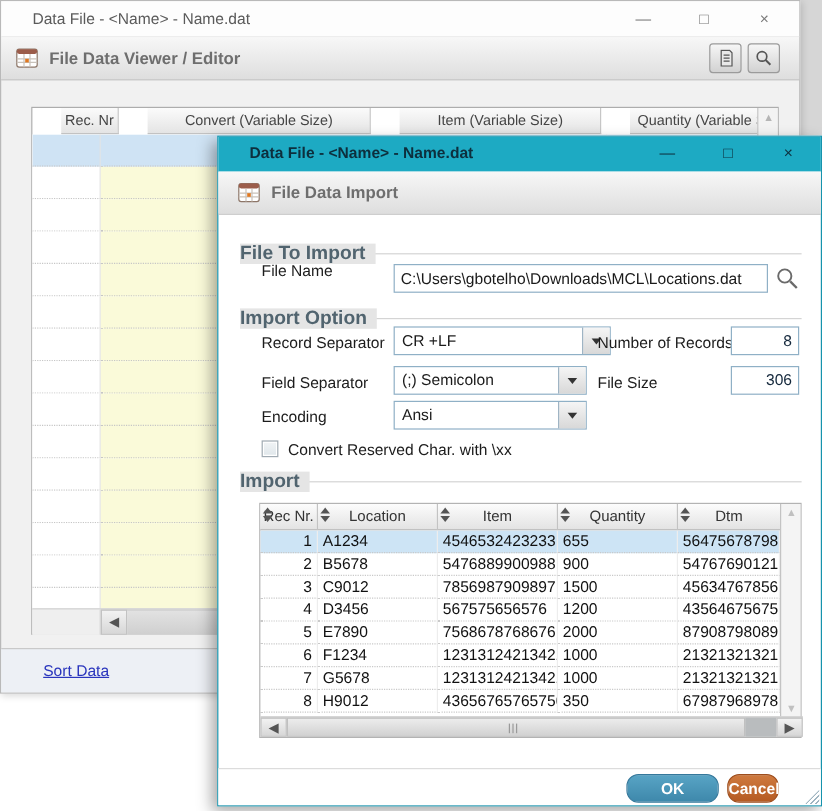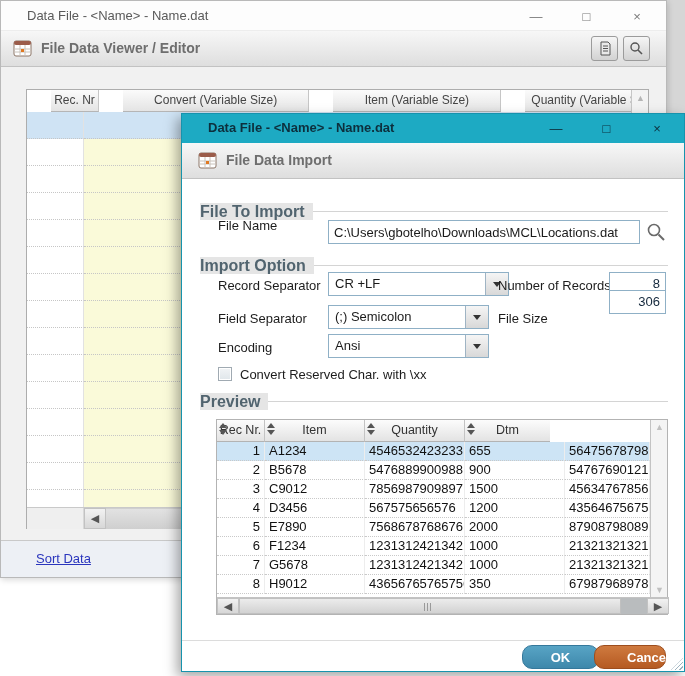--- a/index.html
+++ b/index.html
@@ -99,21 +99,21 @@
   #phscroll .thumb { flex:1; background:linear-gradient(#ececec,#d2d2d2); border:1px solid #c0c0c0; position:relative; }
   #phscroll .grip { position:absolute; left:50%; top:4px; margin-left:-6px; display:flex; gap:2px; }
   #phscroll .grip i { width:1px; height:8px; background:#9a9a9a; }
   #phscroll .gap { width:26px; background:#b9bcbe; }
 
   
   #dlg-footer { position:absolute; left:0; bottom:0; width:100%; height:31px; border-top:1px solid #dcdcdc; background:#fff; }
   .btn { position:absolute; top:4px; height:24px; border-radius:10px; color:#fff; font-size:13px; font-weight:bold;
          text-align:center; line-height:23px; cursor:pointer; }
   #ok-btn { left:340px; width:77px; background:linear-gradient(#58a4c5,#3e88ab); border:1px solid #35789b; }
-  #cancel-btn { left:412px; width:72px; background:linear-gradient(#cf7a3f,#b55a22); border:1px solid #9d4d1d;padding-left:32px; }
+  #cancel-btn { left:424px; width:43px; background:linear-gradient(#cf7a3f,#b55a22); border:1px solid #9d4d1d; }
   #resize-grip { position:absolute; right:1px; bottom:1px; width:12px; height:12px;
                  background:repeating-linear-gradient(135deg, transparent 0 2px, #9fb4c0 2px 3px);
                  clip-path:polygon(100% 0, 100% 100%, 0 100%); }
 
   svg { display:block; }
 </style>
 </head>
 <body>
 
 <div id="screen">
@@ -327,45 +327,52 @@
     <div class="textbox numbox" style="left:427px;top:158px;width:57px;line-height:22px;">8</div>
 
     <span class="fld-label" style="left:36px;top:197px;">Field Separator</span>
     <div class="combo" style="left:146px;top:191px;width:161px;">
       <span class="val">(;) Semicolon</span>
       <span class="dd">
           <i></i>
         </span>
     </div>
     <span class="fld-label" style="left:316px;top:197px;">File Size</span>
-    <div class="textbox numbox" style="left:427px;top:176px;width:57px;line-height:22px;">306</div>
+    <div class="textbox numbox" style="left:427px;top:191px;width:57px;line-height:22px;">306</div>
 
     <span class="fld-label" style="left:36px;top:226px;">Encoding</span>
     <div class="combo" style="left:146px;top:220px;width:161px;">
       <span class="val">Ansi</span>
       <span class="dd">
           <i></i>
         </span>
     </div>
 
     <span class="checkbox" style="left:36px;top:253px;"></span>
     <span class="fld-label" style="left:58px;top:253px;">Convert Reserved Char. with \xx</span>
 
     <div class="section-lbl" style="top:279px;">
-      <span>Preview</span>
+      <span>Import</span>
     </div>
 
     <div id="ptable">
       <div id="phead">
         <div class="pth" style="width:48px;">
           <span class="sortg">
               <b></b>
               <u></u>
             </span>
           <span>Rec Nr.</span>
+        </div>
+        <div class="pth" style="width:100px;">
+          <span class="sortg">
+              <b></b>
+              <u></u>
+            </span>
+          <span>Location</span>
         </div>
         <div class="pth" style="width:100px;">
           <span class="sortg">
               <b></b>
               <u></u>
             </span>
           <span>Item</span>
         </div>
         <div class="pth" style="width:100px;">
           <span class="sortg">

